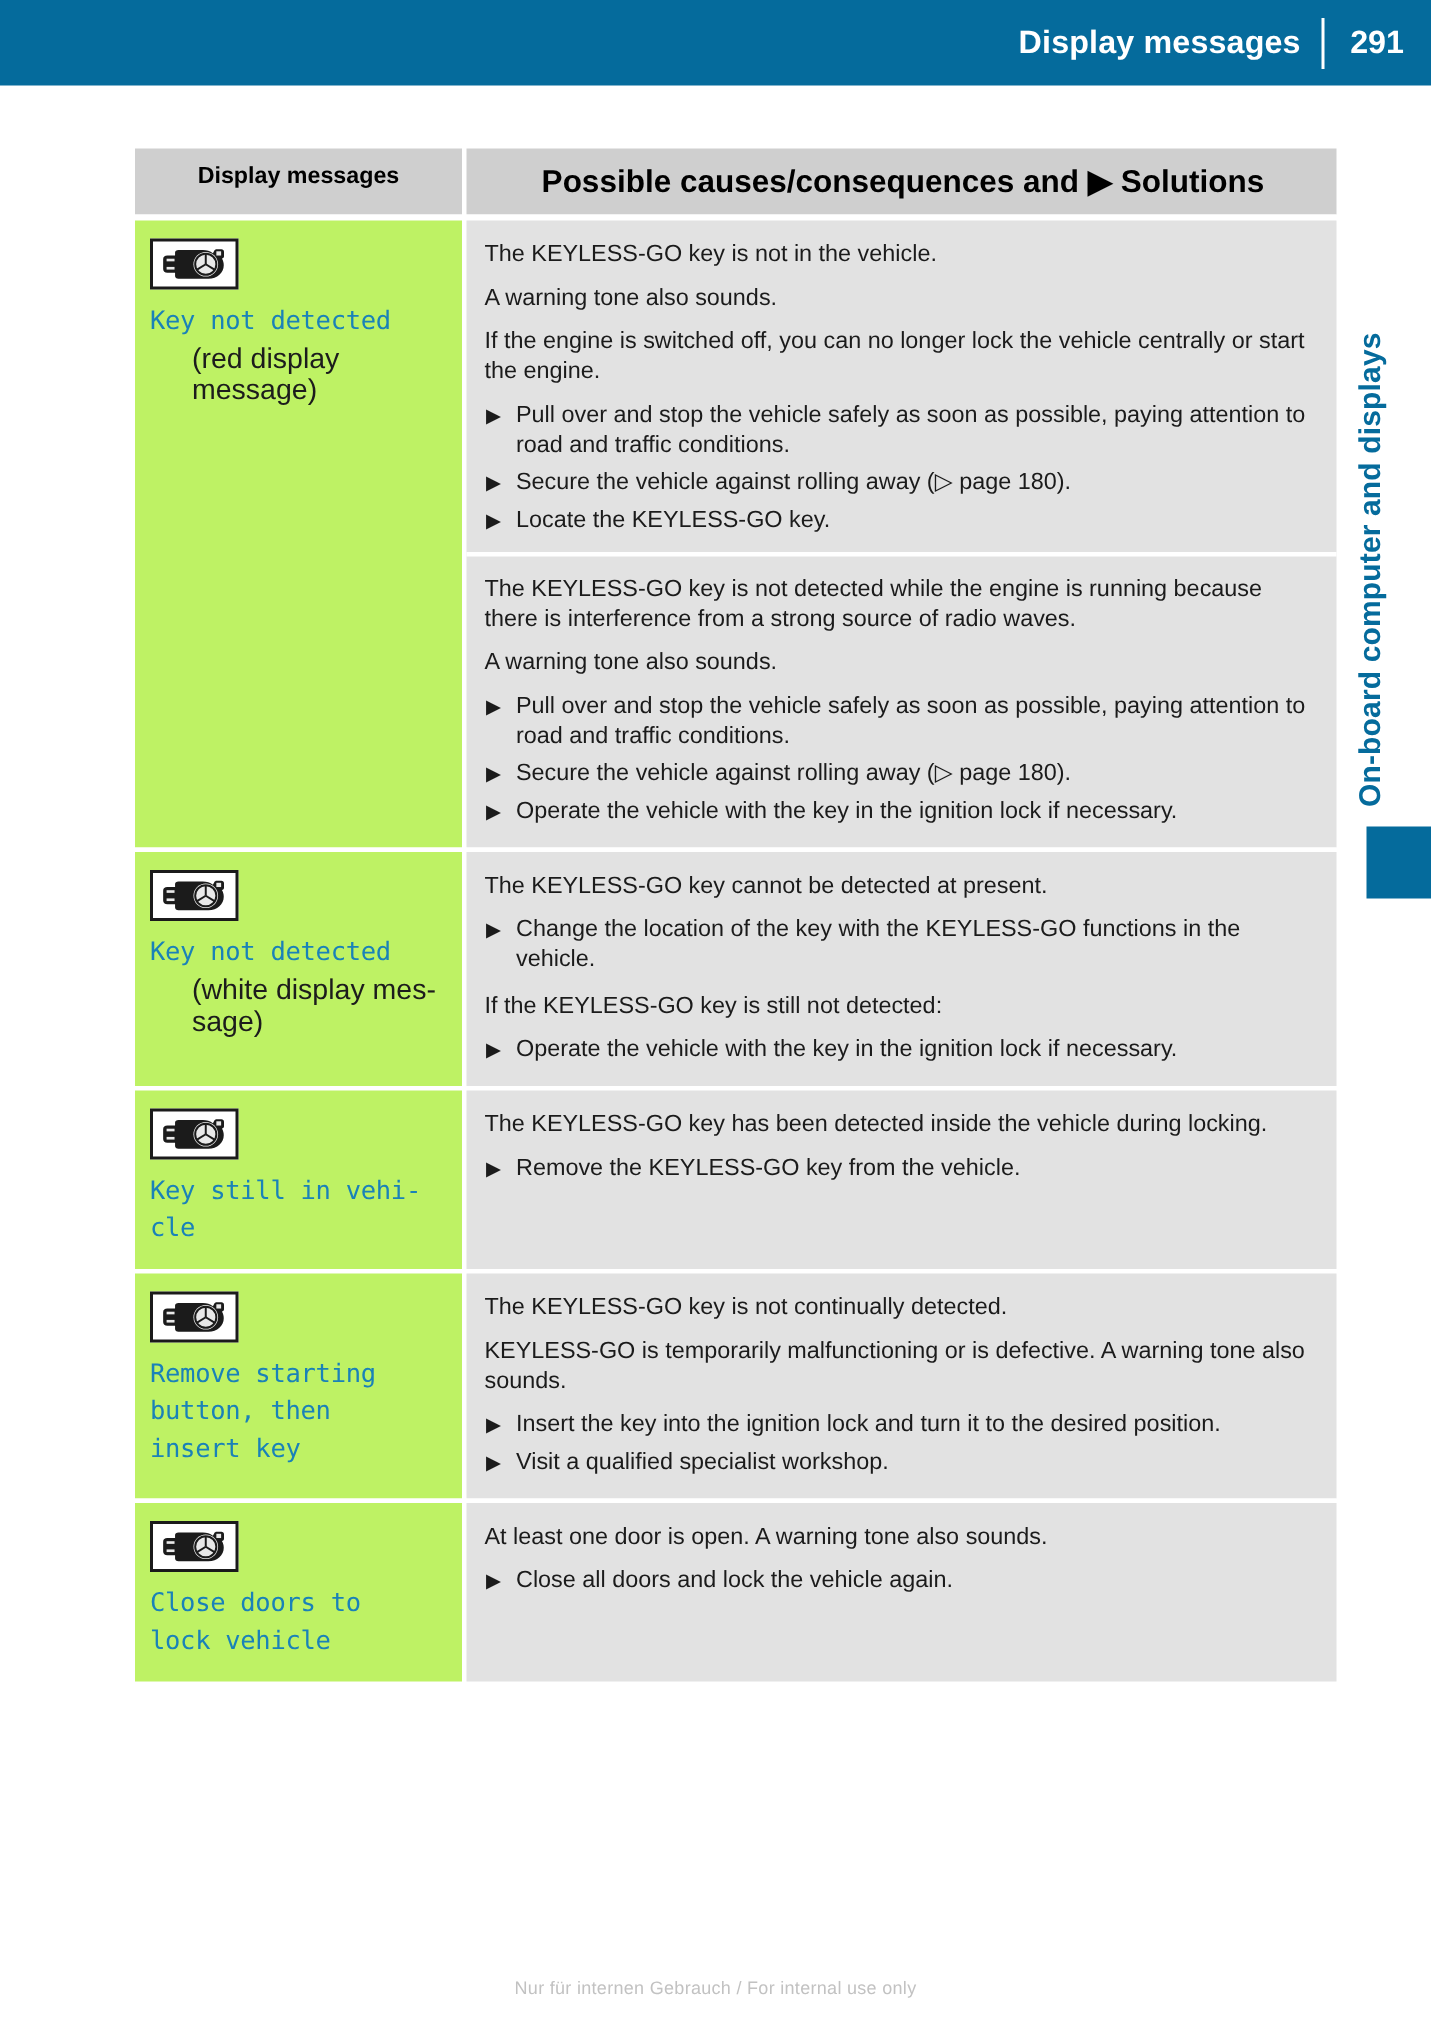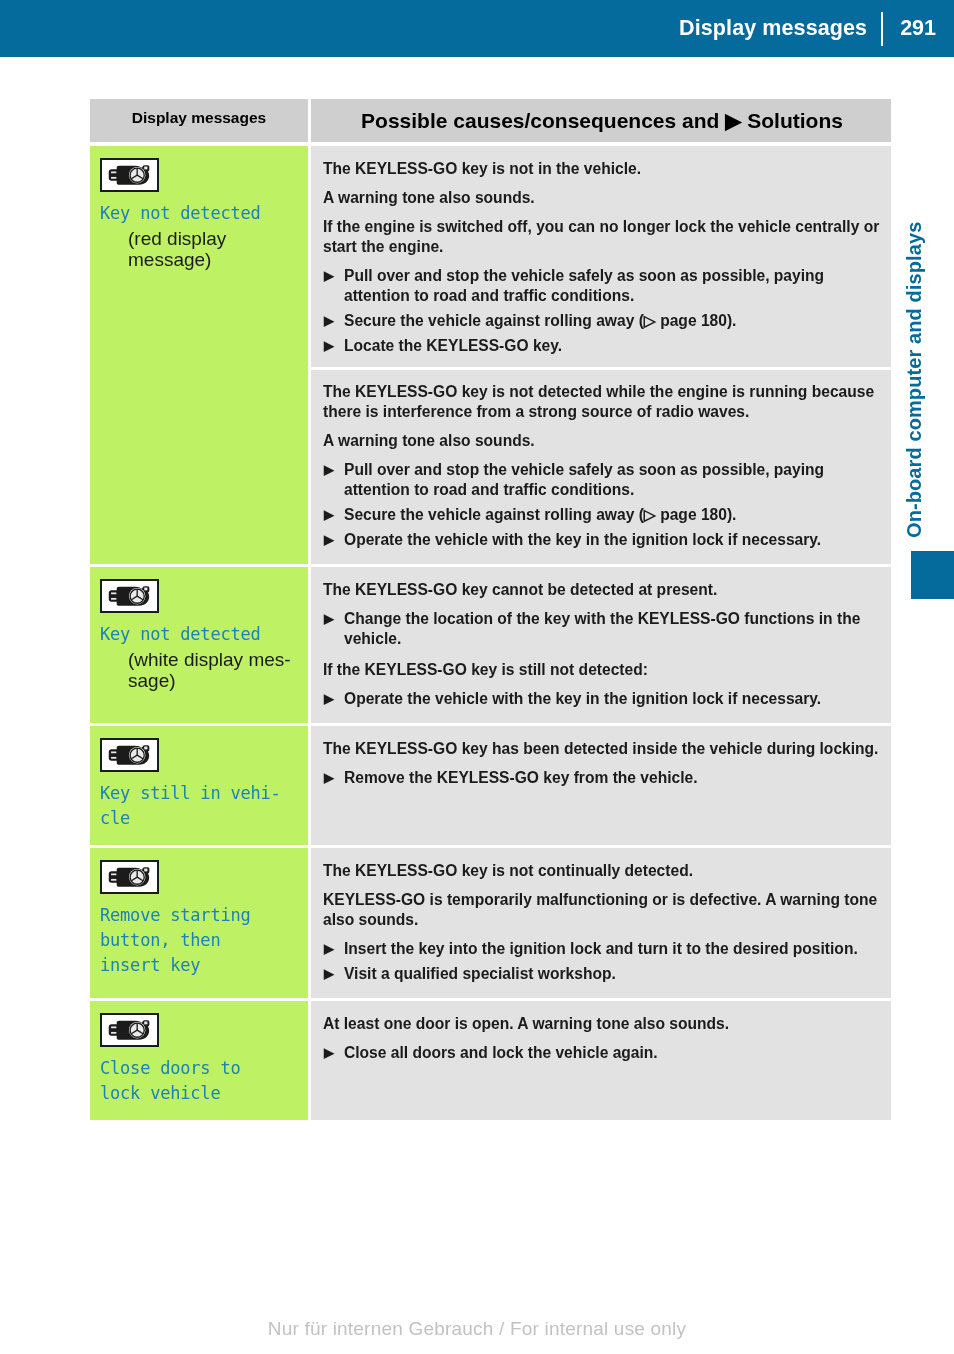--- a/index.html
+++ b/index.html
@@ -187,31 +187,31 @@
   }
   .step:last-child { margin-bottom: 0; }
   .step .bullet {
     position: absolute;
     left: 1px;
     top: 0px;
     font-size: 13px;
     line-height: 20px;
     color: #1b1b1b;
   }
-  .blk { margin-bottom: 11px; font-weight: bold; }
+  .blk { margin-bottom: 11px; }
   .blk:last-child { margin-bottom: 0; }
 
   
   .footer-watermark {
     position: absolute;
     left: 0;
     top: 1318px;
     width: 954px;
     text-align: center;
-    font-size: 19px;
+    font-size: 12px;
     color: #c2c2c2;
     letter-spacing: 0.2px;
   }
 </style>
 </head>
 <body>
 
 <div class="header-bar">
   <div class="header-inner">
     <span class="header-title">Display messages</span>

